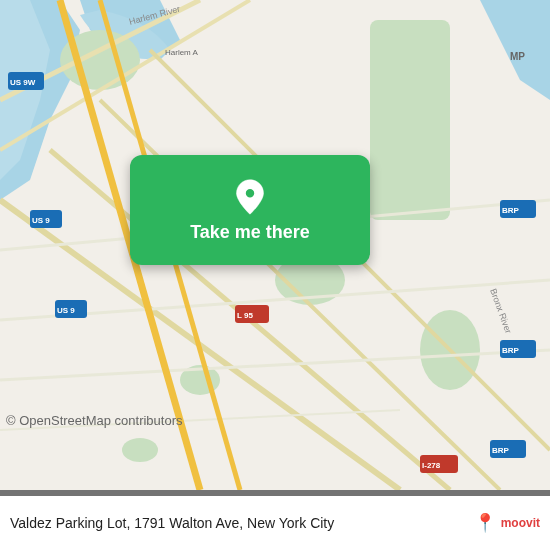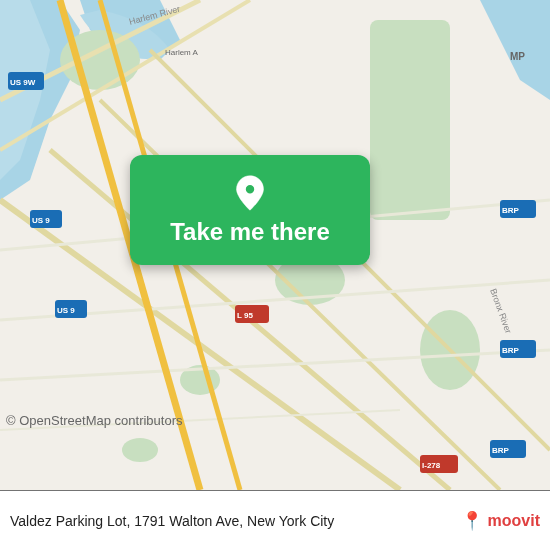--- a/index.html
+++ b/index.html
@@ -43,33 +43,33 @@
     }
 
     #location-pin-icon {
       width: 38px;
       height: 38px;
       margin-bottom: 6px;
     }
 
     #take-me-there-label {
       color: white;
-      font-size: 24px;
+      font-size: 18px;
       font-weight: bold;
     }
 
     
     #bottom-bar {
       width: 550px;
       height: 60px;
       background: white;
       display: flex;
       align-items: center;
       padding: 0 10px;
-      border-top: 1px solid #737373;
+      border-top: 6px solid #737373;
     }
 
     #osm-attribution {
       font-size: 13px;
       color: #666;
       position: absolute;
       bottom: 62px;
       left: 6px;
     }
 
@@ -183,15 +183,15 @@
       <circle cx="20" cy="18" r="6" fill="#2db55d" stroke="white" stroke-width="2"></circle>
     </svg>
     <span id="take-me-there-label">Take me there</span>
   </div>
 </div>
 
 <div id="bottom-bar">
   <span id="location-title">Valdez Parking Lot, 1791 Walton Ave, New York City</span>
   <div id="moovit-logo">
     <span style="font-size:18px;">📍</span>
-    <span style="color:#e04040;font-weight:bold;font-size:16px;">moovit</span>
+    <span style="color:#e04040;font-weight:bold;font-size:12px;">moovit</span>
   </div>
 </div>
 
 </body></html>

